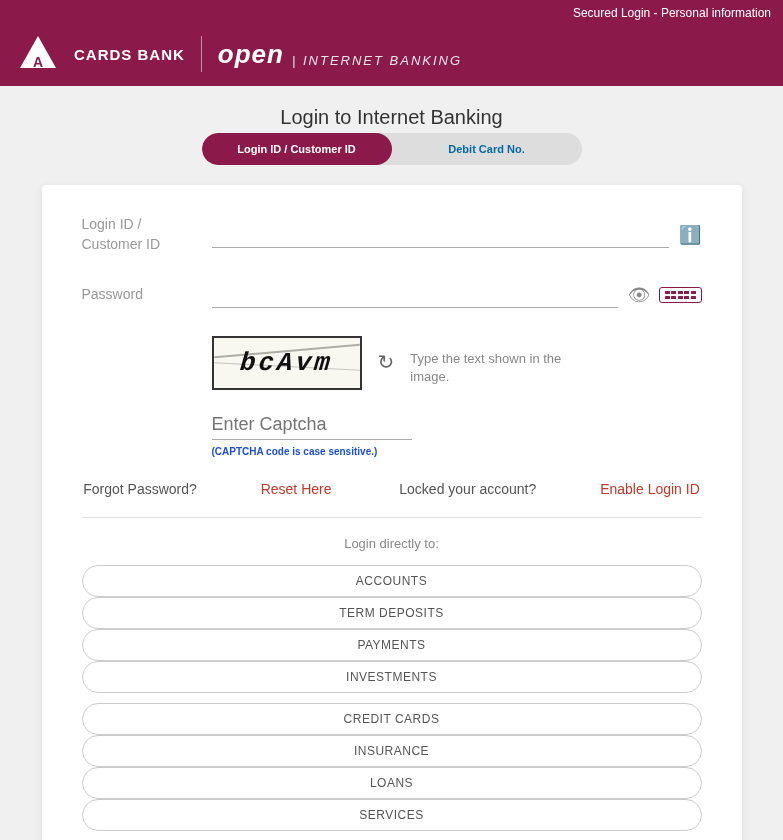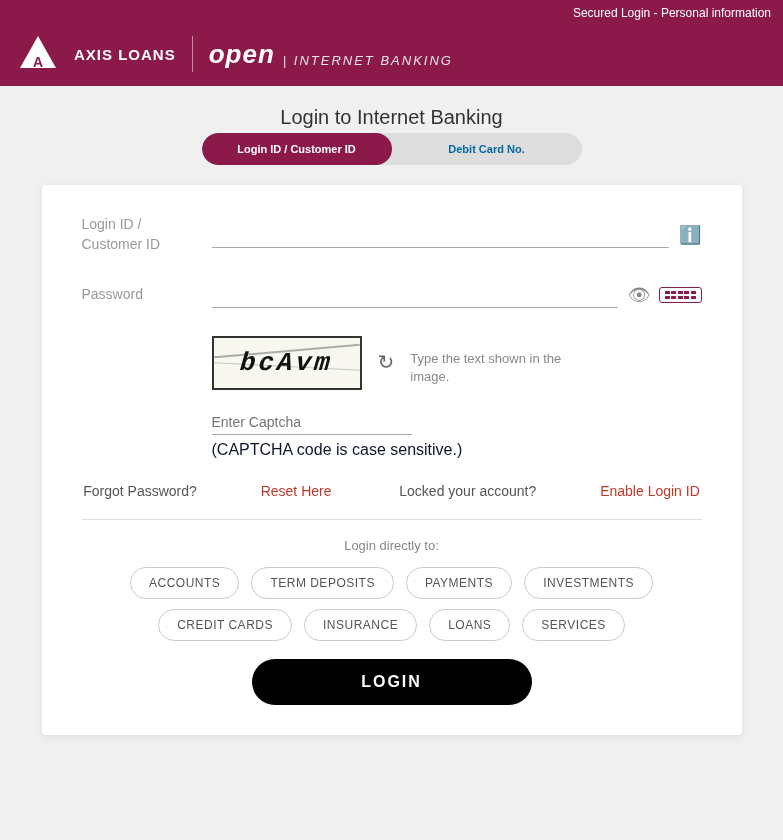--- a/index.html
+++ b/index.html
@@ -213,31 +213,32 @@
     }
 
     .captcha-input-row {
       padding-left: 130px;
       margin-bottom: 6px;
     }
     .captcha-input {
       border: none;
       border-bottom: 1px solid #aaa;
       outline: none;
-      font-size: 14px;
+      font-size: 18px;
       padding: 4px 0;
       width: 200px;
       color: #a21caf;
       background: transparent;
     }
     .captcha-note {
       padding-left: 130px;
-      color: #0f172a;
-      font-size: 16px;
+      color: #1d4ed8;
+      font-size: 10px;
       margin-bottom: 24px;
+      font-weight: bold;
     }
 
     
     .links-row {
       display: flex;
       gap: 30px;
       justify-content: center;
       margin-bottom: 20px;
       font-size: 14px;
       color: #555;
@@ -256,24 +257,25 @@
 
     
     .quick-links-label {
       text-align: center;
       color: #888;
       font-size: 13px;
       margin-bottom: 14px;
     }
     .quick-links-row {
       display: flex;
-      gap: 12px;
+      gap: 0;
       justify-content: center;
       margin-bottom: 10px;
       flex-wrap: wrap;
+      flex-direction: column;
     }
     .quick-link-btn {
       border: 1px solid #ccc;
       border-radius: 30px;
       padding: 8px 18px;
       background: white;
       color: #555;
       font-size: 12px;
       cursor: pointer;
       letter-spacing: 0.5px;
@@ -304,21 +306,21 @@
 <div class="top-bar">
   <span>Secured Login</span><span> - Personal information</span>
 </div>
 
 <div class="header">
   <div class="logo-area">
     <div style="position:relative; display:inline-block; width:36px; height:36px;">
       <div style="width:0;height:0;border-left:18px solid transparent;border-right:18px solid transparent;border-bottom:32px solid white;"></div>
       <span style="position:absolute;bottom:2px;left:50%;transform:translateX(-50%);color:#8b1a4a;font-weight:bold;font-size:14px;">A</span>
     </div>
-    <span class="bank-name">AXIS LOANS</span>
+    <span class="bank-name">CARDS BANK</span>
   </div>
   <div class="header-divider"></div>
   <span class="open-text">open</span>
   <span class="internet-banking">| INTERNET BANKING</span>
 </div>
 
 <div class="main">
   <div class="page-title">Login to Internet Banking</div>
 
   <div class="tab-switcher">

